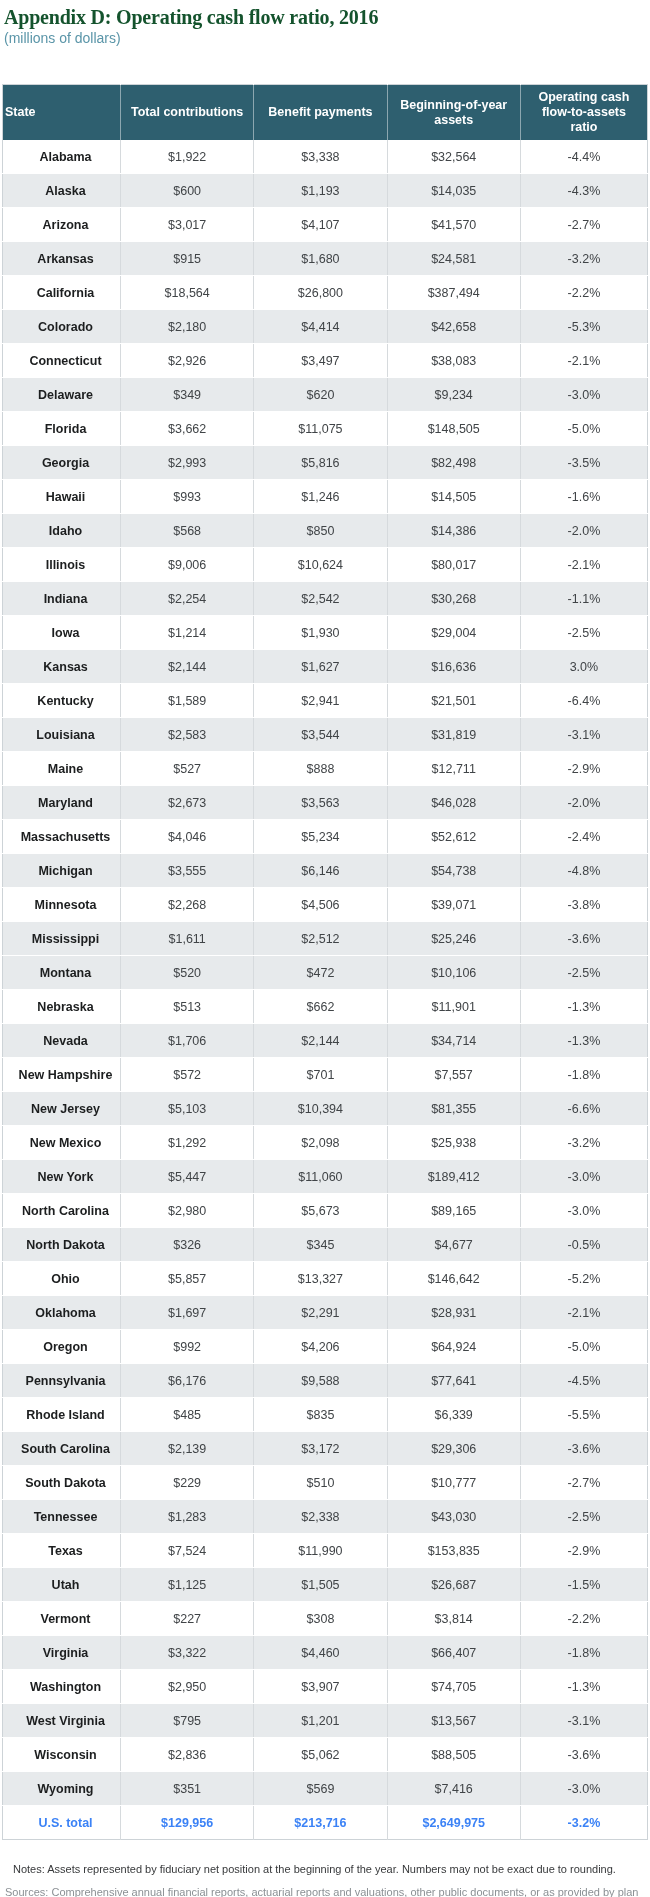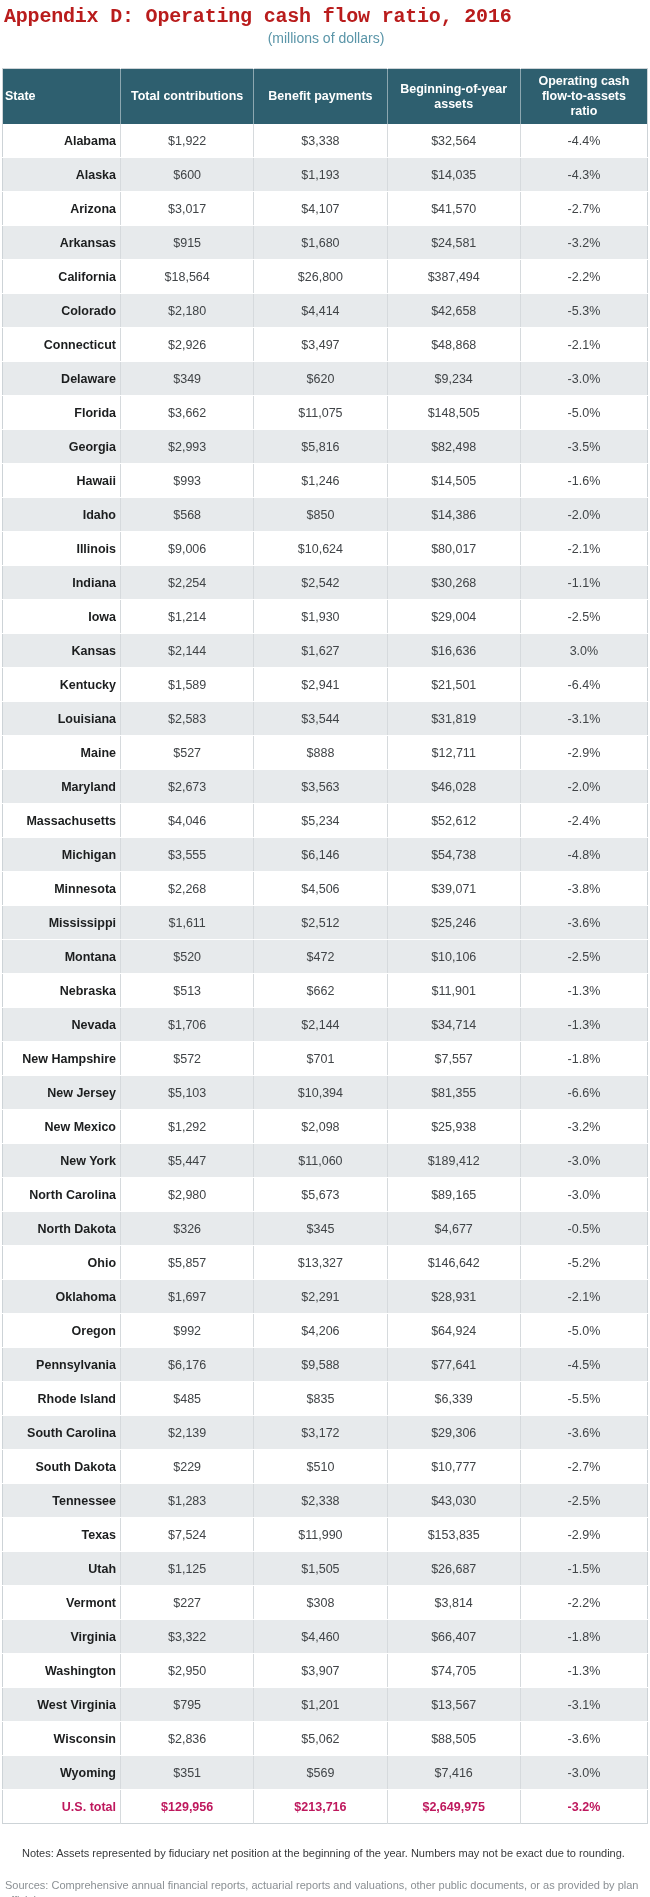--- a/index.html
+++ b/index.html
@@ -9,34 +9,33 @@
     font-family: "Liberation Sans", sans-serif;
   }
   .page {
     width: 650px;
     min-height: 1897px;
     box-sizing: border-box;
     padding: 2px 2px 10px 2px;
     background: #ffffff;
   }
   .doc-title {
-    font-family: Liberation Mono, monospace;
+    font-family: Liberation Serif, serif;
     font-weight: 700;
     font-size: 20px;
     line-height: 1.1;
-    color: #b91c1c;
+    color: #14532d;
     margin: 4px 0 2px 2px;
     letter-spacing: -0.2px;
   }
   .doc-subtitle {
     font-size: 14px;
     color: #5a95a8;
-    margin: 0 0 22px 2px;
+    margin: 0 0 38px 2px;
     font-weight: 400;
-    text-align: center;
   }
   table.data-table {
     width: 646px;
     border-collapse: collapse;
     table-layout: fixed;
     border: 1px solid #cdd3d7;
   }
   table.data-table col.c-state { width: 18.2%; }
   table.data-table col.c-num   { width: 20.55%; }
   table.data-table col.c-ratio { width: 19.6%; }
@@ -62,40 +61,40 @@
     font-size: 12.5px;
     color: #404447;
     text-align: center;
     vertical-align: middle;
     padding: 9px 4px;
     height: 15px;
     border-left: 1px solid #d6dadd;
     border-bottom: 1px solid #ffffff;
   }
   tbody td.state {
-    text-align: right;
+    text-align: center;
     padding-left: 12px;
     font-weight: 700;
     color: #1c1e1f;
     border-left: none;
   }
   tbody tr.alt td { background: #e7eaec; }
   tbody tr.total-row td {
     background: #ffffff;
     font-weight: 700;
-    color: #be185d;
+    color: #3b82f6;
     border-bottom: none;
   }
   .footer-notes {
     margin: 22px 0 0 3px;
     font-size: 11px;
     line-height: 1.38;
     width: 640px;
   }
-  .footer-notes .notes-line { color: #37393b; margin: 17px; }
+  .footer-notes .notes-line { color: #37393b; margin: 8px; }
   .footer-notes .sources-line,
   .footer-notes .copyright-line { color: #8b9094; margin: 0; }
 </style>
 </head>
 <body>
 
 <div class="page">
 
   <h1 class="doc-title">Appendix D: Operating cash flow ratio, 2016</h1>
 
@@ -158,21 +157,21 @@
           <td class="state">Colorado</td>
           <td>$2,180</td>
           <td>$4,414</td>
           <td>$42,658</td>
           <td>-5.3%</td>
         </tr>
         <tr>
           <td class="state">Connecticut</td>
           <td>$2,926</td>
           <td>$3,497</td>
-          <td>$48,868</td>
+          <td>$38,083</td>
           <td>-2.1%</td>
         </tr>
         <tr class="alt">
           <td class="state">Delaware</td>
           <td>$349</td>
           <td>$620</td>
           <td>$9,234</td>
           <td>-3.0%</td>
         </tr>
         <tr>

